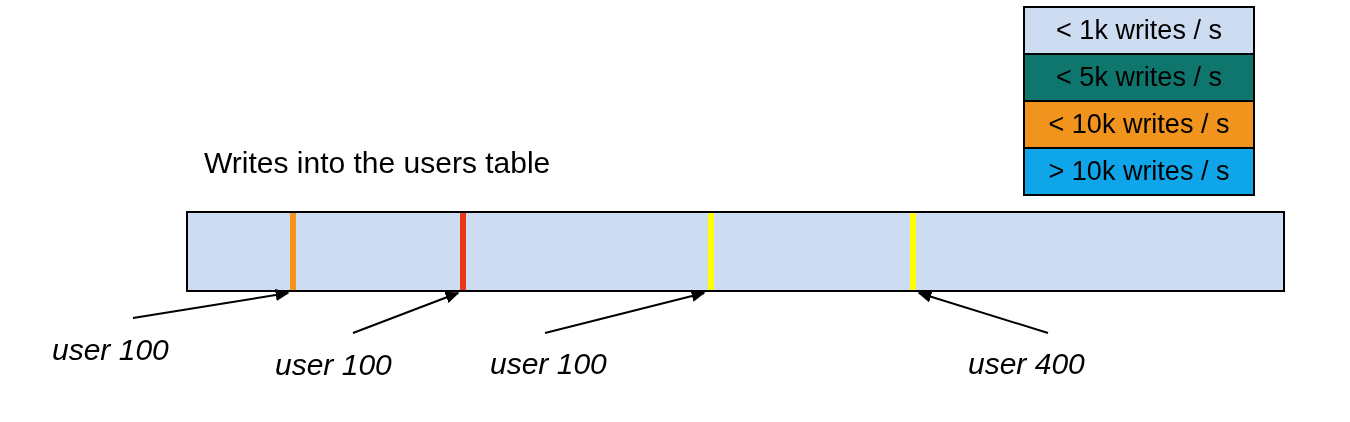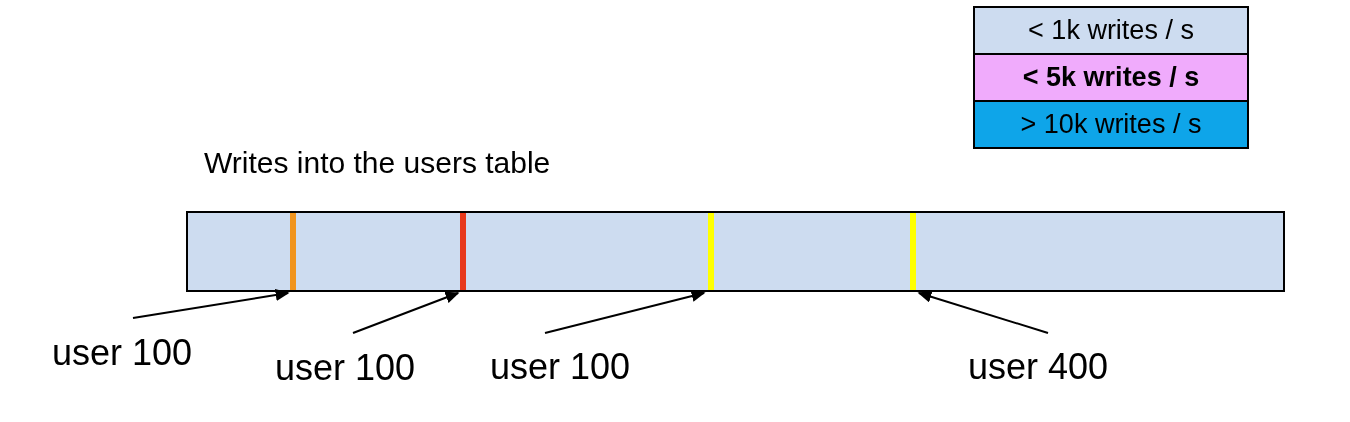--- a/index.html
+++ b/index.html
@@ -15,23 +15,23 @@
   .title {
     position: absolute;
     left: 204px;
     top: 148px;
     font-size: 30px;
     line-height: 1;
     white-space: nowrap;
   }
   .legend {
     position: absolute;
-    left: 973px;
+    left: 1023px;
     top: 6px;
-    width: 276px;
+    width: 232px;
   }
   .legend-row {
     box-sizing: border-box;
     height: 49px;
     border: 2px solid #000000;
     margin-top: -2px;
     display: flex;
     align-items: center;
     justify-content: center;
     font-size: 27px;
@@ -48,44 +48,48 @@
     border: 2px solid #000000;
   }
   .marker {
     position: absolute;
     top: 0;
     bottom: 0;
     width: 6px;
   }
   .callout-label {
     position: absolute;
-    font-size: 36px;
+    font-size: 30px;
     line-height: 1;
     white-space: nowrap;
+    font-style: italic;
   }
   .arrows {
     position: absolute;
     left: 0;
     top: 0;
     pointer-events: none;
   }
 </style>
 </head>
 <body>
 
 <div class="canvas">
 
   <div class="title">Writes into the users table</div>
 
   <div class="legend">
       <div class="legend-row" style="background: rgb(205, 220, 240);">
         <span>&lt; 1k writes / s</span>
       </div>
-      <div class="legend-row" style="background: #f0abfc; font-weight: bold;">
+      <div class="legend-row" style="background: #0f766e;">
         <span>&lt; 5k writes / s</span>
+      </div>
+      <div class="legend-row" style="background: rgb(240, 148, 30);">
+        <span>&lt; 10k writes / s</span>
       </div>
       <div class="legend-row" style="background: #0ea5e9;">
         <span>&gt; 10k writes / s</span>
       </div>
     </div>
 
   <div class="bar" style="background: rgb(205, 220, 240);">
       <div class="marker" style="left: 102px; background: rgb(240, 148, 30);"></div>
       <div class="marker" style="left: 272px; background: rgb(232, 57, 28);"></div>
       <div class="marker" style="left: 520px; background: rgb(255, 255, 0);"></div>

